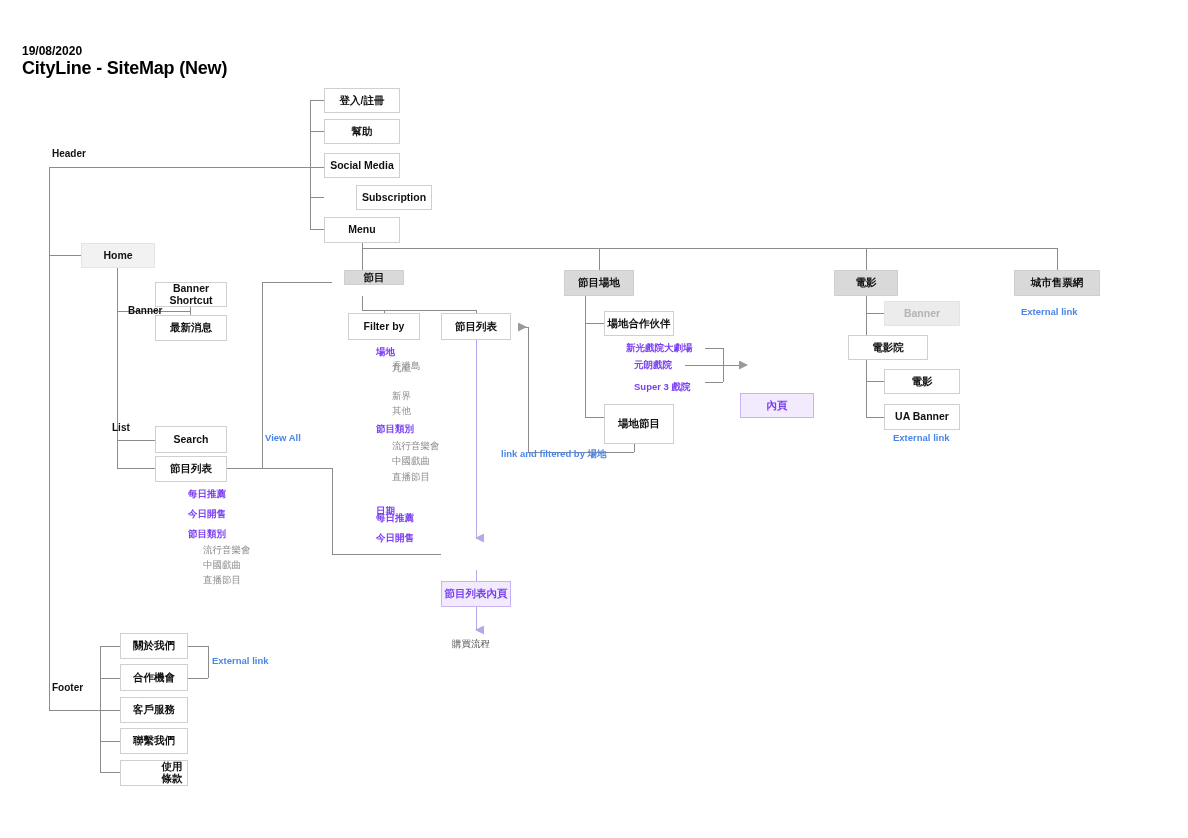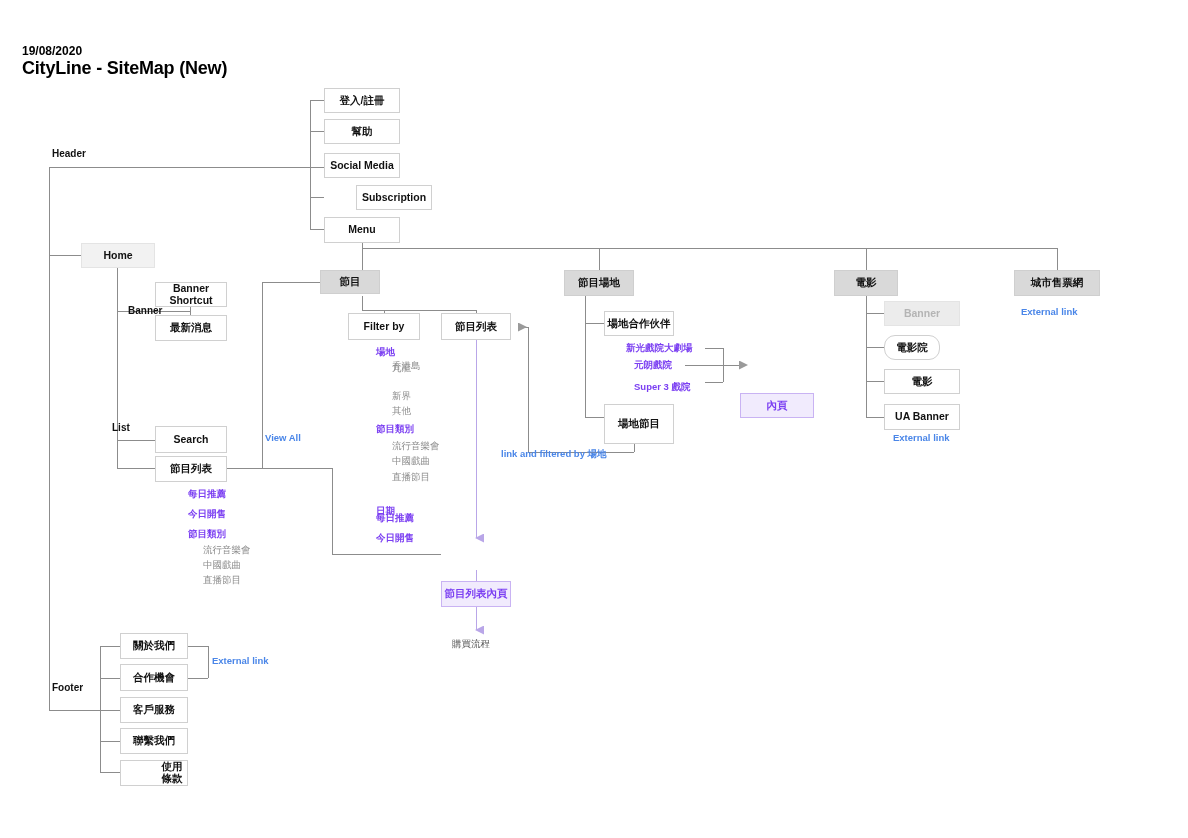--- a/index.html
+++ b/index.html
@@ -147,21 +147,21 @@
 
   <div class="plabel" style="left:188px;top:488px;">每日推薦</div>
   <div class="plabel" style="left:188px;top:508px;">今日開售</div>
   <div class="plabel" style="left:188px;top:528px;">節目類別</div>
   <div class="slabel" style="left:203px;top:544px;">流行音樂會</div>
   <div class="slabel" style="left:203px;top:559px;">中國戲曲</div>
   <div class="slabel" style="left:203px;top:574px;">直播節目</div>
 
   <div class="lnk" style="left:265px;top:432px;">View All</div>
 
-  <div class="node grey" style="left:320px;top:270px;width:60px;height:24px;">節目</div>
+  <div class="node grey" style="left:344px;top:270px;width:60px;height:15px;">節目</div>
   <div class="node white" style="left:348px;top:313px;width:72px;height:27px;">Filter by</div>
   <div class="node white" style="left:441px;top:313px;width:70px;height:27px;">節目列表</div>
 
   <div class="plabel" style="left:376px;top:346px;">場地</div>
   <div class="slabel" style="left:392px;top:360px;">香港島</div>
   <div class="slabel" style="left:392px;top:362px;text-align:right;">九龍</div>
   <div class="slabel" style="left:392px;top:390px;">新界</div>
   <div class="slabel" style="left:392px;top:405px;">其他</div>
   <div class="plabel" style="left:376px;top:423px;">節目類別</div>
   <div class="slabel" style="left:392px;top:440px;">流行音樂會</div>
@@ -181,21 +181,21 @@
 
   <div class="plabel" style="left:626px;top:342px;">新光戲院大劇場</div>
   <div class="plabel" style="left:634px;top:359px;">元朗戲院</div>
   <div class="plabel" style="left:634px;top:381px;">Super 3 戲院</div>
 
   <div class="node purple" style="left:740px;top:353px;width:74px;height:25px;">內頁</div>
   <div class="lnk" style="left:501px;top:448px;">link and filtered by 場地</div>
 
   <div class="node grey" style="left:834px;top:270px;width:64px;height:26px;">電影</div>
   <div class="node ghost" style="left:884px;top:301px;width:76px;height:25px;">Banner</div>
-  <div class="node white" style="left:884px;top:335px;width:56px;height:25px;border-radius:11px;">電影院</div>
+  <div class="node white" style="left:848px;top:335px;width:80px;height:25px;">電影院</div>
   <div class="node white" style="left:884px;top:369px;width:76px;height:25px;">電影</div>
   <div class="node white" style="left:884px;top:404px;width:76px;height:26px;">UA Banner</div>
   <div class="lnk" style="left:893px;top:432px;">External link</div>
 
   <div class="node grey" style="left:1014px;top:270px;width:86px;height:26px;">城市售票網</div>
   <div class="lnk" style="left:1021px;top:306px;">External link</div>
 
   <div class="node white" style="left:120px;top:633px;width:68px;height:26px;">關於我們</div>
   <div class="node white" style="left:120px;top:664px;width:68px;height:27px;">合作機會</div>
   <div class="node white" style="left:120px;top:697px;width:68px;height:26px;">客戶服務</div>

